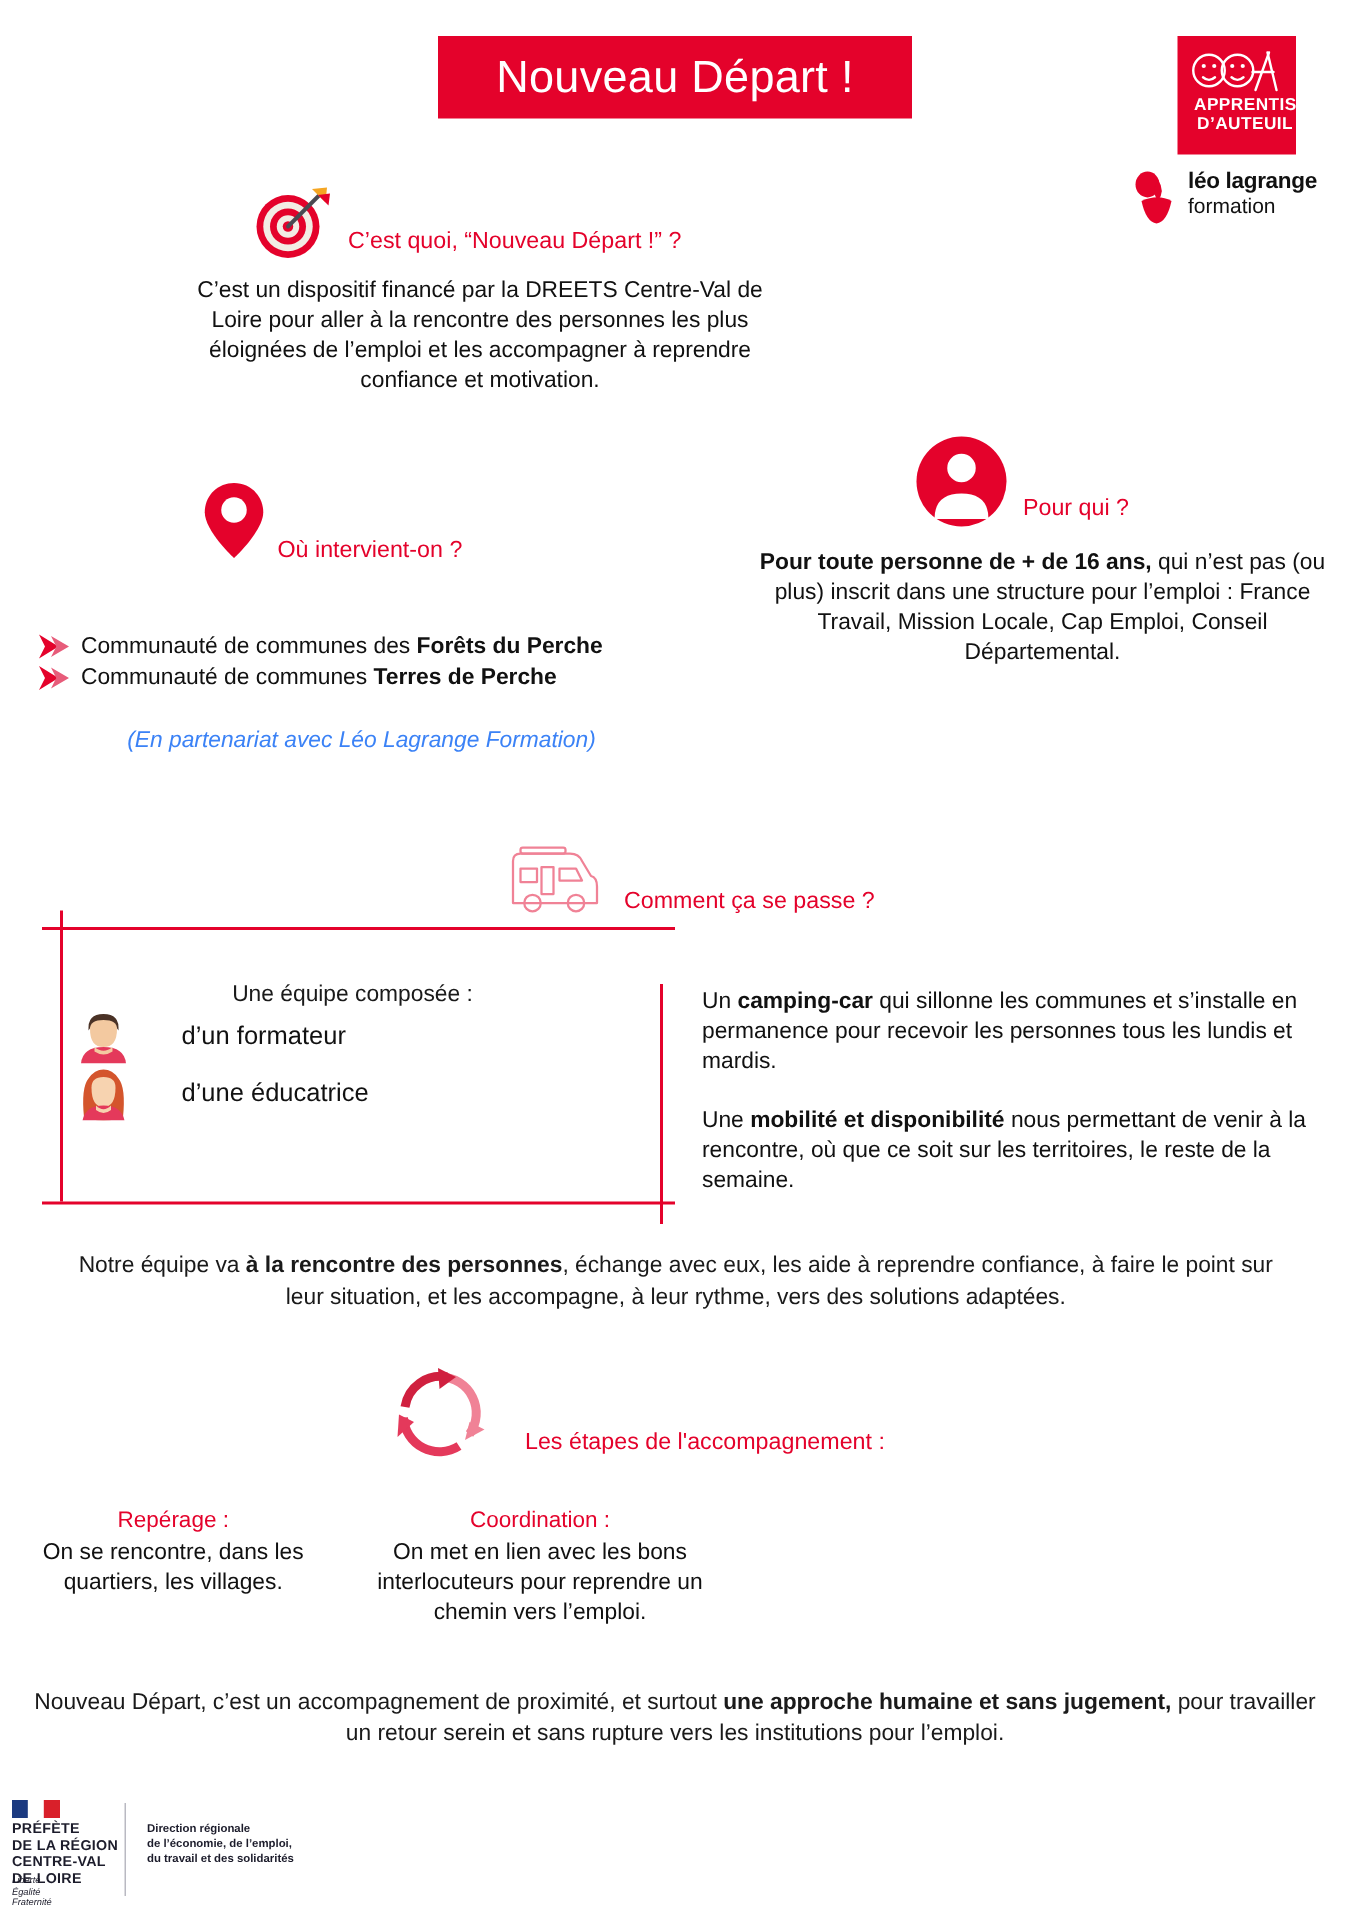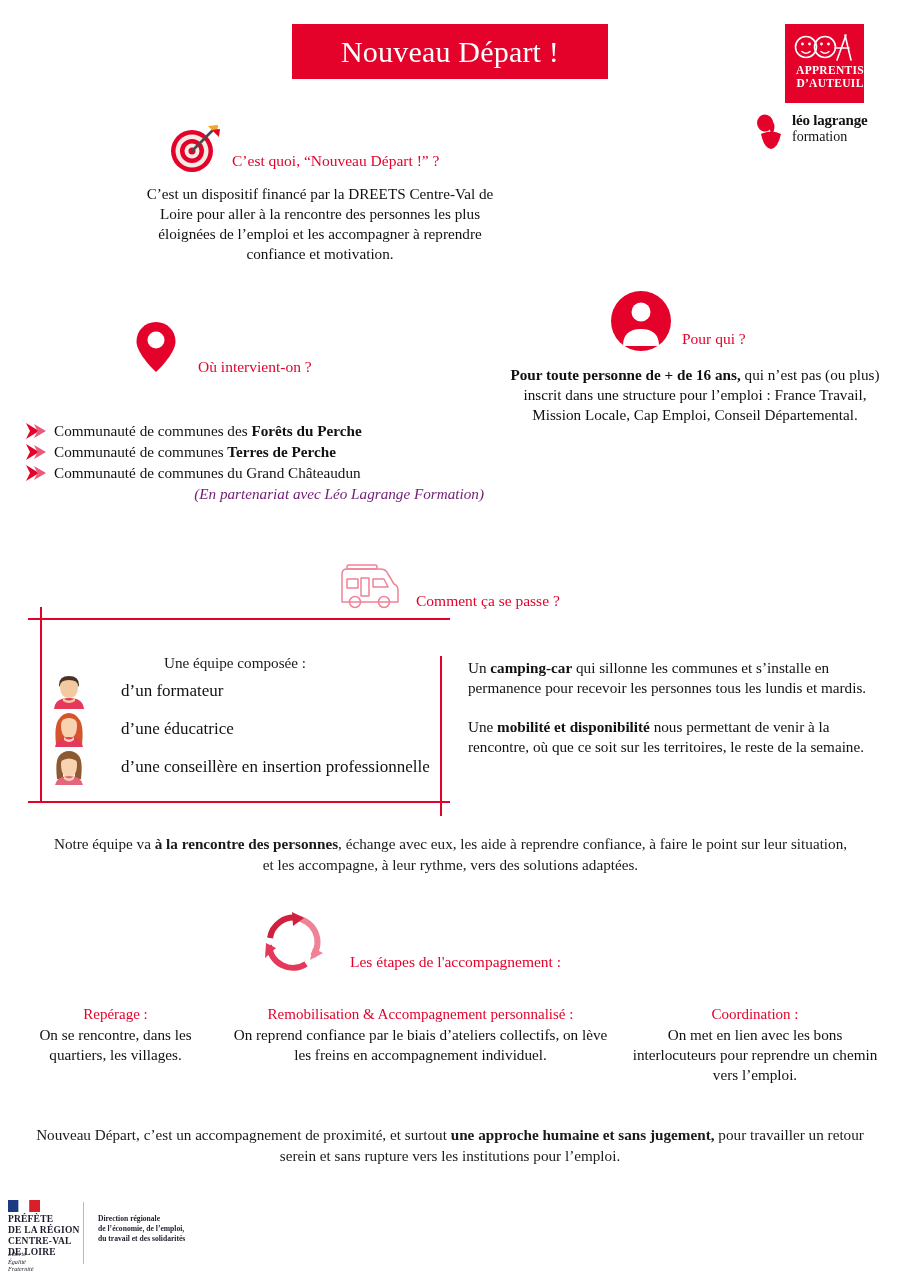--- a/index.html
+++ b/index.html
@@ -6,21 +6,21 @@
   html, body { margin: 0; padding: 0; }
   body {
     width: 900px;
     height: 1273px;
     background: #ffffff;
     font-family: "Liberation Sans", sans-serif;
     color: #1a1a1a;
     position: relative;
     overflow: hidden;
   }
-  .page { position: relative; width: 740px; height: 1273px; font-family: Liberation Serif, serif; }
+  .page { position: relative; width: 740px; height: 1273px; }
 
   
   .title-banner {
     position: absolute;
     left: 292px; top: 24px;
     width: 316px; height: 55px;
     background: #E4022B;
     display: flex; align-items: center; justify-content: center;
   }
   .title-banner .title-text {
@@ -65,29 +65,29 @@
 
   
   .sec-quoi-head { position: absolute; left: 168px; top: 124px; width: 360px; height: 50px; }
   .sec-quoi-head .icon { position: absolute; left: 0; top: 0; width: 56px; height: 50px; }
   .sec-quoi-head .lbl { position: absolute; left: 64px; top: 28px; white-space: nowrap; }
   .sec-quoi-body { position: absolute; left: 130px; top: 184px; width: 380px; }
 
   
   .sec-ou-head { position: absolute; left: 130px; top: 318px; width: 340px; height: 58px; }
   .sec-ou-head .icon { position: absolute; left: 0; top: 0; width: 52px; height: 58px; }
-  .sec-ou-head .lbl { position: absolute; left: 68px; top: 40px; white-space: nowrap; text-align: center; }
+  .sec-ou-head .lbl { position: absolute; left: 55px; top: 40px; white-space: nowrap; text-align: center; }
   .sec-ou-intro { position: absolute; left: 20px; top: 396px; width: 450px; }
   .terr-list { position: absolute; left: 24px; top: 420px; width: 460px; }
   .terr-row { position: relative; height: 21px; display: flex; align-items: center; }
   .terr-row .arrow { width: 26px; height: 18px; flex: 0 0 26px; margin-right: 4px; }
   .terr-row .t-txt { font-size: 15.2px; line-height: 20px; color: #111; white-space: nowrap; }
   .terr-note {
-    position: absolute; left: 24px; top: 485px; width: 460px;
-    text-align: right; font-style: italic; font-size: 15.2px; color: #701a75;
+    position: absolute; left: 11px; top: 485px; width: 460px;
+    text-align: center; font-style: italic; font-size: 15.2px; color: #3b82f6;
   }
 
   
   .sec-qui-head { position: absolute; left: 610px; top: 290px; width: 290px; height: 62px; }
   .sec-qui-head .icon { position: absolute; left: 0; top: 0; width: 62px; height: 62px; }
   .sec-qui-head .lbl { position: absolute; left: 72px; top: 40px; white-space: nowrap; }
   .sec-qui-body { position: absolute; left: 500px; top: 365px; width: 390px; }
 
   
   .sec-com-head { position: absolute; left: 336px; top: 562px; width: 400px; height: 52px; }
@@ -208,27 +208,20 @@
       </svg>
       <span class="t-txt"><span>Communauté de communes des </span><b>Forêts du Perche</b></span>
     </div>
     <div class="terr-row">
       <svg class="arrow" viewBox="0 0 26 18">
         <path d="M2 1 L15 9 L2 17 L6 9 Z" fill="#E4022B"></path>
         <path d="M10 2 L22 9 L10 16 L13.5 9 Z" fill="#E75C7A"></path>
       </svg>
       <span class="t-txt"><span>Communauté de communes </span><b>Terres de Perche</b></span>
     </div>
-    <div class="terr-row">
-      <svg class="arrow" viewBox="0 0 26 18">
-        <path d="M2 1 L15 9 L2 17 L6 9 Z" fill="#E4022B"></path>
-        <path d="M10 2 L22 9 L10 16 L13.5 9 Z" fill="#E75C7A"></path>
-      </svg>
-      <span class="t-txt"><span>Communauté de communes du </span><span>Grand Châteaudun</span></span>
-    </div>
   </div>
   <div class="terr-note">(En partenariat avec Léo Lagrange Formation)</div>
 
   <div class="sec-qui-head">
     <svg class="icon" viewBox="0 0 62 62">
       <circle cx="31" cy="31" r="30" fill="#E4022B"></circle>
       <circle cx="31" cy="22" r="9.5" fill="#ffffff"></circle>
       <path d="M13 56 q0 -17 18 -17 q18 0 18 17 Z" fill="#ffffff"></path>
     </svg>
     <span class="lbl sec-head">Pour qui ?</span>
@@ -271,30 +264,20 @@
     </div>
     <div class="team-row">
       <svg class="av" viewBox="0 0 34 36">
         <path d="M4 34 q-2 -20 3 -26 q4 -6 10 -6 q6 0 10 6 q5 6 3 26 q-5 2 -13 2 q-8 0 -13 -2z" fill="#D4552C"></path>
         <path d="M9 14 q0 13 8 13 q8 0 8 -13 q0 -7 -8 -7 q-8 0 -8 7z" fill="#F7D3B0"></path>
         <path d="M3 36 q2 -10 14 -10 q12 0 14 10 z" fill="#E4395B"></path>
         <path d="M12 26 q5 5 10 0 l0 3 q-5 4 -10 0z" fill="#F7D3B0"></path>
       </svg>
       <span class="tl">d’une éducatrice</span>
     </div>
-    <div class="team-row">
-      <svg class="av" viewBox="0 0 34 36">
-        <path d="M5 30 q-2 -18 2 -23 q4 -5 10 -5 q6 0 10 5 q4 5 2 23 q-4 1 -6 1 l0 -14 q-6 -4 -12 0 l0 14 q-2 0 -6 -1z" fill="#8B5A33"></path>
-        <path d="M9 15 q0 13 8 13 q8 0 8 -13 q0 -7 -8 -7 q-8 0 -8 7z" fill="#F7D3B0"></path>
-        <path d="M9 12 q8 -5 16 0 l0 -3 q-8 -5 -16 0z" fill="#8B5A33"></path>
-        <path d="M3 36 q2 -9 14 -9 q12 0 14 9 z" fill="#E4667E"></path>
-        <path d="M12 27 q5 5 10 0 l0 3 q-5 4 -10 0z" fill="#F7D3B0"></path>
-      </svg>
-      <span class="tl">d’une conseillère en insertion professionnelle</span>
-    </div>
   </div>
 
   <div class="mobile-txt">
     <p>
       <span>Un </span><b>camping-car</b><span> qui sillonne les communes et s’installe en permanence pour recevoir les personnes tous les lundis et mardis.</span>
     </p>
     <p>
       <span>Une </span><b>mobilité et disponibilité</b><span> nous permettant de venir à la rencontre, où que ce soit sur les territoires, le reste de la semaine.</span>
     </p>
   </div>
@@ -312,24 +295,20 @@
       <path d="M8 26 a24 24 0 0 1 28 -20" fill="none" stroke="#D0203F" stroke-width="6"></path>
       <path d="M30 0 l12 6 l-11 8 z" fill="#D0203F"></path>
     </svg>
     <span class="lbl sec-head">Les étapes de l'accompagnement :</span>
   </div>
 
   <div class="steps">
     <div class="step step-1">
       <div class="s-title">Repérage :</div>
       <div class="s-desc">On se rencontre, dans les quartiers, les villages.</div>
-    </div>
-    <div class="step step-2">
-      <div class="s-title">Remobilisation &amp; Accompagnement personnalisé :</div>
-      <div class="s-desc">On reprend confiance par le biais d’ateliers collectifs, on lève les freins en accompagnement individuel.</div>
     </div>
     <div class="step step-3">
       <div class="s-title">Coordination :</div>
       <div class="s-desc">On met en lien avec les bons interlocuteurs pour reprendre un chemin vers l’emploi.</div>
     </div>
   </div>
 
   <div class="para-final">
     <span>Nouveau  Départ, c’est un accompagnement de proximité, et surtout </span><b>une approche humaine et sans jugement,</b><span> pour travailler un retour serein et sans rupture vers les institutions pour l’emploi.</span>
   </div>

